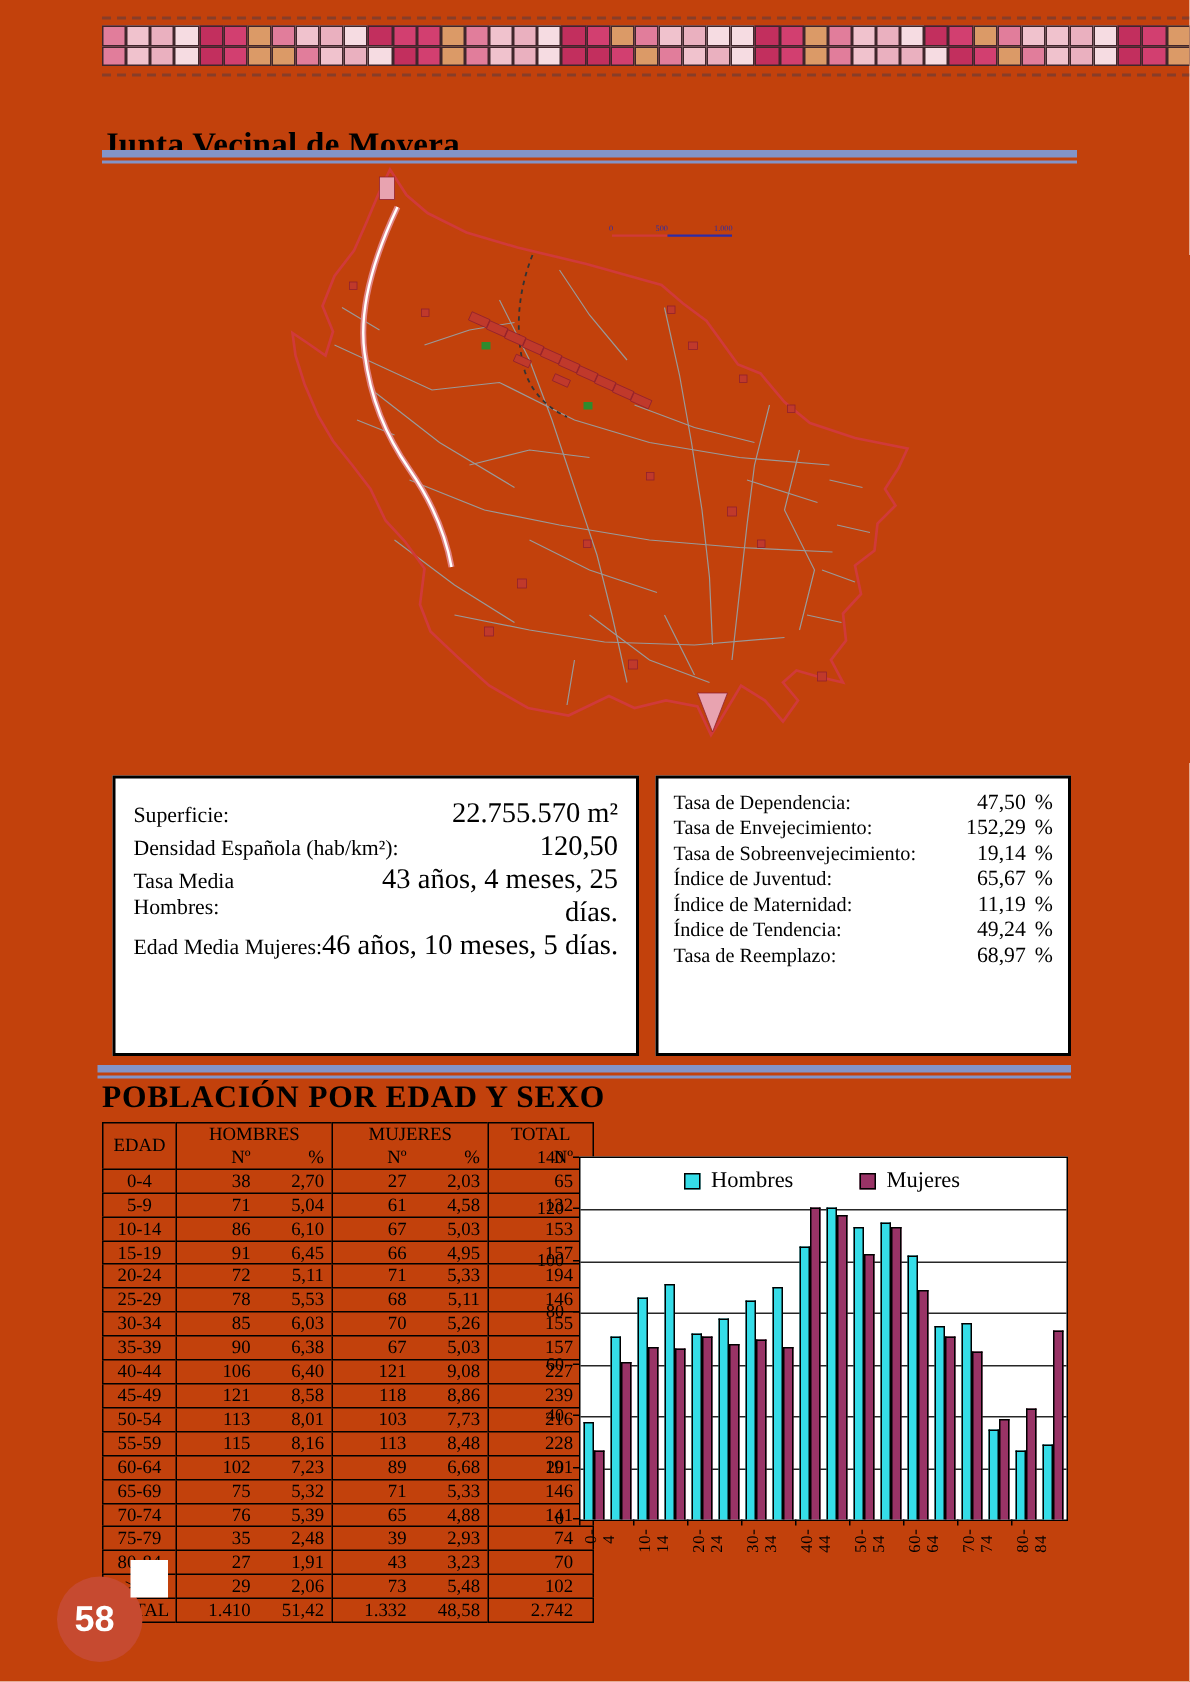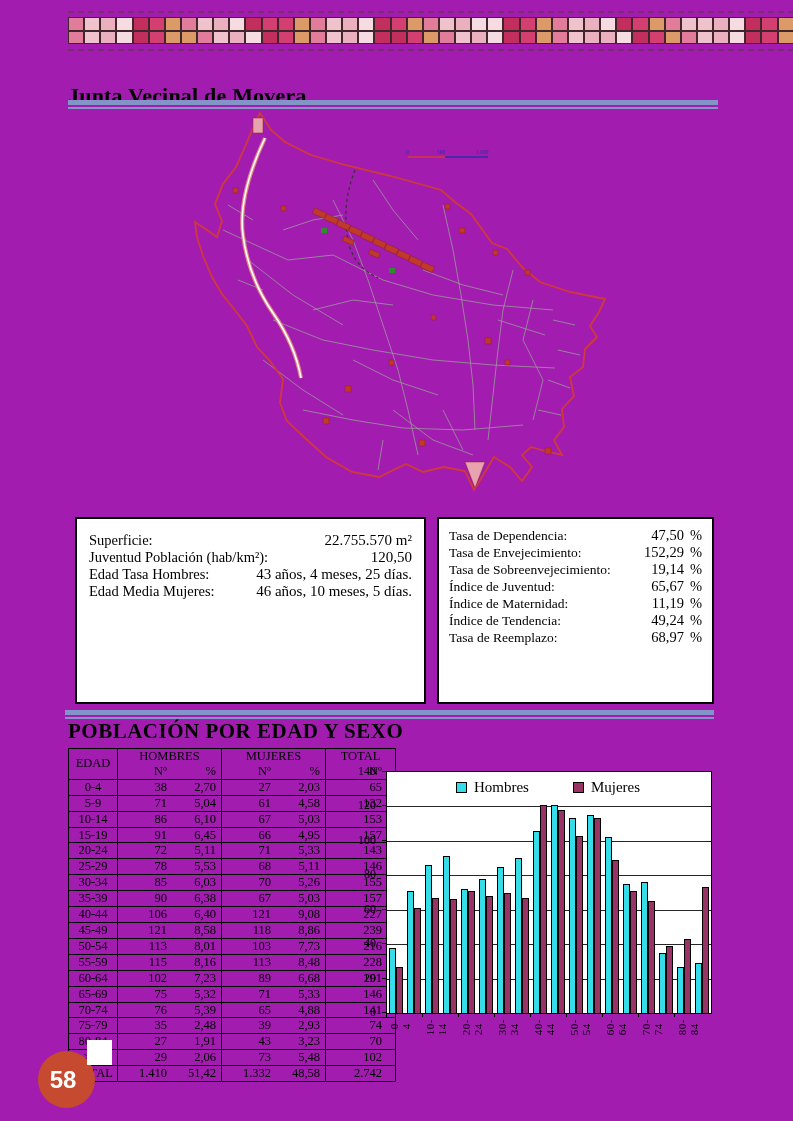--- a/index.html
+++ b/index.html
@@ -1,16 +1,16 @@
 <!DOCTYPE html>
 <html style="--accent-blue: #8394c8; --badge-red: #c64a30;"><head>
 <meta charset="utf-8">
 <style>
   html,body{margin:0;padding:0;background:#fff;}
-  .page{position:relative;width:793px;height:1121px;background:#a21caf;overflow:hidden;
+  .page{position:relative;width:793px;height:1121px;background:#c2410c;overflow:hidden;
         font-family:"Liberation Serif",serif;color:#000;}
 
   
   .mosaic{position:absolute;left:68px;top:17px;width:726px;height:27px;
           display:flex;flex-wrap:wrap;background:#40262b;}
   .mosaic .sq{width:16.13px;height:13.5px;box-sizing:border-box;border:1px solid #40262b;}
   .mosaic-dash{position:absolute;left:68px;width:726px;height:0;border-top:2px dashed #5a3a40;opacity:.55;}
   .dash-top{top:11px;} .dash-bot{top:49px;}
 
   
@@ -26,21 +26,21 @@
 
   
   .ind-heading{position:absolute;left:120px;top:491px;width:500px;text-align:center;
                font-size:20px;font-weight:bold;letter-spacing:1px;}
   .statbox{position:absolute;box-sizing:border-box;border:2px solid #000;background:#fff;
            display:flex;flex-direction:column;justify-content:flex-start;}
   .box-left{left:75px;top:517px;width:351px;height:187px;padding:13px 12px 13px 12px;}
   .box-right{left:437px;top:517px;width:277px;height:187px;padding:8px 10px;}
   .stat-row{display:flex;justify-content:space-between;align-items:baseline;}
   .box-left .stat-label{font-size:14.5px;}
-  .box-left .stat-value{font-size:15px;text-align:right;}
+  .box-left .stat-value{font-size:19px;text-align:right;}
   .box-right .stat-label{font-size:13.5px;white-space:nowrap;}
   .box-right .stat-value{font-size:14.5px;white-space:nowrap;}
   .box-right .unit{display:inline-block;margin-left:6px;}
 
   
   .pop-heading{position:absolute;left:68px;top:719px;font-size:21px;font-weight:bold;letter-spacing:.5px;}
   table.pop{position:absolute;left:68px;top:748px;border-collapse:collapse;font-size:12.5px;
             border:1px solid #000;}
   table.pop td,table.pop th{padding:0 4px;line-height:14.9px;font-weight:normal;white-space:nowrap;}
   table.pop .bL{border-left:1px solid #000;}
@@ -261,25 +261,25 @@
       <text x="283" y="44" font-size="5.5" fill="#2c2ca8">1.000</text>
     </g>
   </svg>
 
   <div class="statbox box-left" id="box-left">
       <div class="stat-row">
         <span class="stat-label">Superficie:</span>
         <span class="stat-value">22.755.570 m²</span>
       </div>
       <div class="stat-row">
-        <span class="stat-label">Juventud Población (hab/km²):</span>
+        <span class="stat-label">Densidad Española (hab/km²):</span>
         <span class="stat-value">120,50</span>
       </div>
       <div class="stat-row">
-        <span class="stat-label">Edad Tasa Hombres:</span>
+        <span class="stat-label">Tasa Media Hombres:</span>
         <span class="stat-value">43 años, 4 meses, 25 días.</span>
       </div>
       <div class="stat-row">
         <span class="stat-label">Edad Media Mujeres:</span>
         <span class="stat-value">46 años, 10 meses, 5 días.</span>
       </div>
     </div>
   <div class="statbox box-right" id="box-right">
       <div class="stat-row">
         <span class="stat-label">Tasa de Dependencia:</span>
@@ -364,21 +364,21 @@
           <td class="bL c-n">66</td>
           <td class="c-p">4,95</td>
           <td class="bL c-t">157</td>
         </tr>
         <tr>
           <td class="c-edad">20-24</td>
           <td class="bL c-n">72</td>
           <td class="c-p">5,11</td>
           <td class="bL c-n">71</td>
           <td class="c-p">5,33</td>
-          <td class="bL c-t">143</td>
+          <td class="bL c-t">194</td>
         </tr>
         <tr>
           <td class="c-edad">25-29</td>
           <td class="bL c-n">78</td>
           <td class="c-p">5,53</td>
           <td class="bL c-n">68</td>
           <td class="c-p">5,11</td>
           <td class="bL c-t">146</td>
         </tr>
         <tr>

